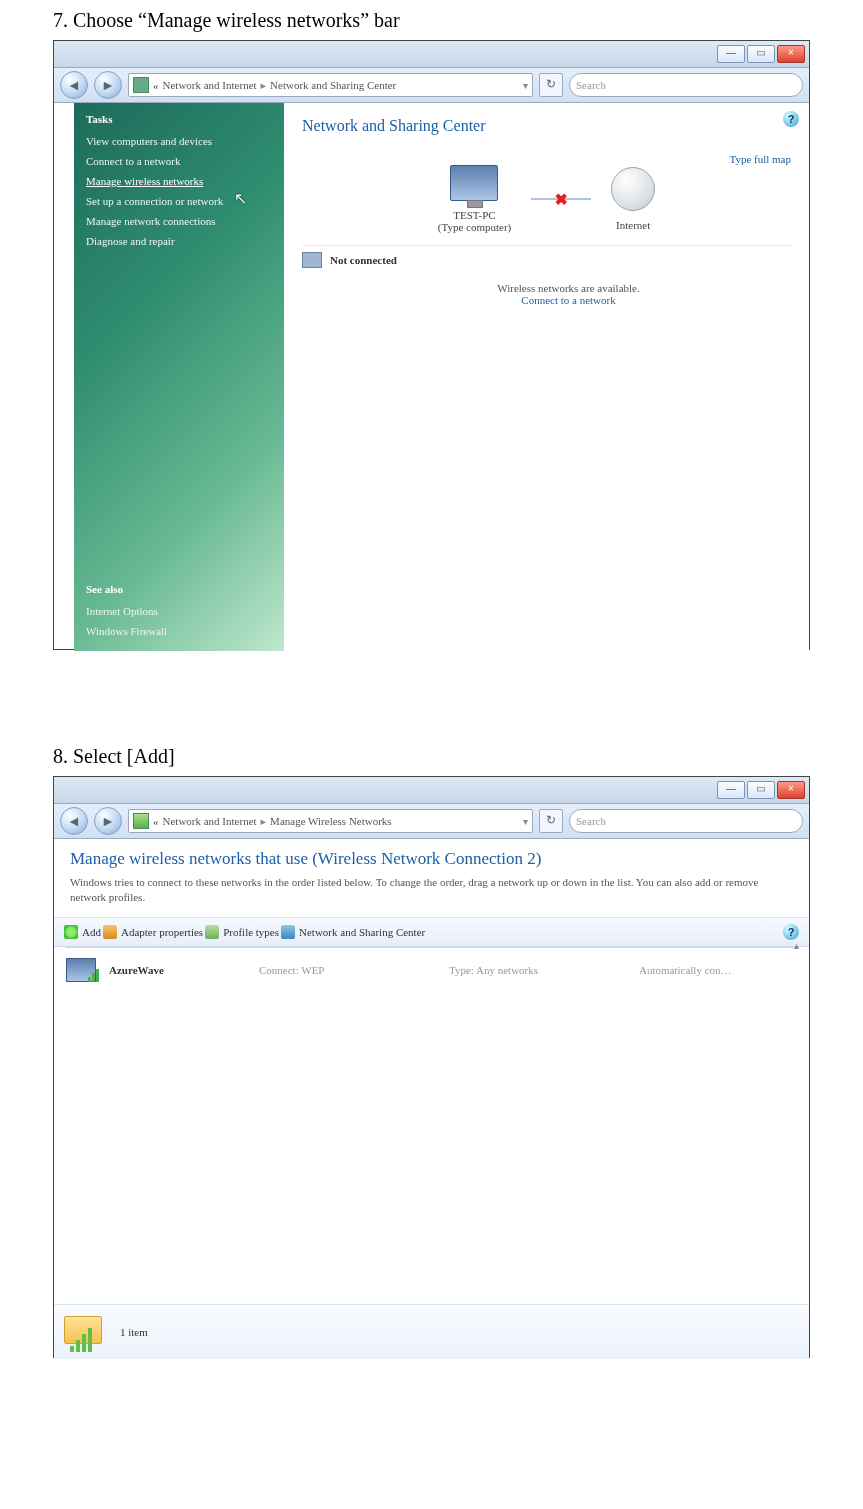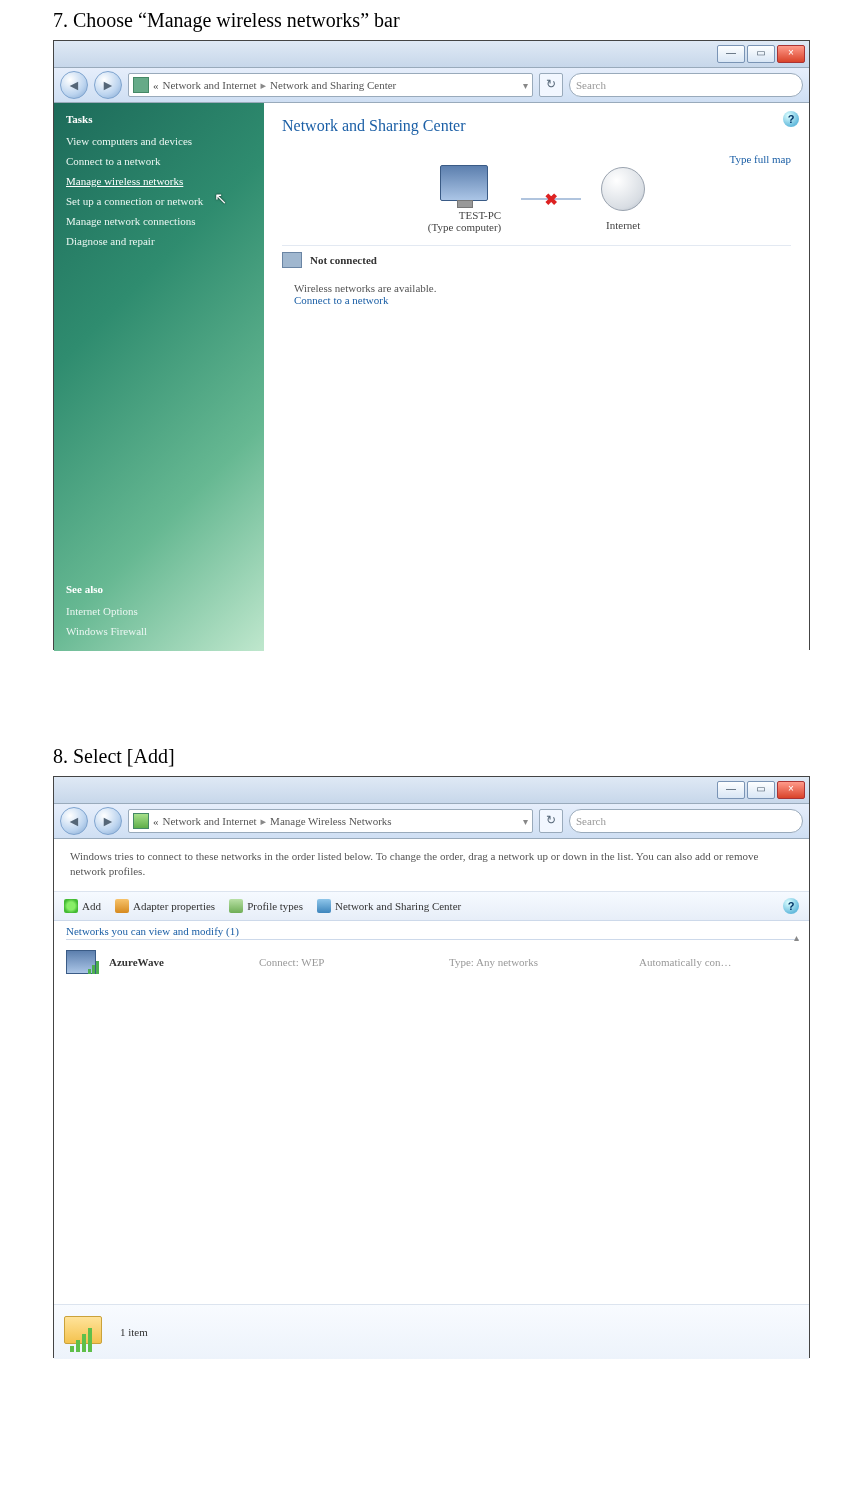--- a/index.html
+++ b/index.html
@@ -23,53 +23,53 @@
   .crumbbox{flex:1;height:22px;background:#fff;border:1px solid #9ab;border-radius:2px;display:flex;align-items:center;
     padding:0 4px;gap:4px;font:11px Tahoma;color:#555;}
   .crumbicon{width:14px;height:14px;background:#6a8;display:inline-block;border:1px solid #486;}
   .sep{color:#888;}
   .dd{margin-left:auto;color:#888;font-size:10px;}
   .refresh{width:22px;height:22px;border:1px solid #9ab;background:#f2f7ff;border-radius:2px;text-align:center;font-size:12px;color:#567;line-height:20px;}
   .searchbox{width:220px;height:22px;border:1px solid #9ab;background:#fff;border-radius:12px;font:11px Tahoma;color:#999;padding:0 6px;display:flex;align-items:center;}
   
   .body1{display:flex;height:calc(100% - 60px);}
   .sidebar{width:210px;background:linear-gradient(135deg,#1d6b5a 0%,#2f8c6f 35%,#66b892 70%,#bfe7cd 100%);
-    color:#eaf6f1;padding:10px 12px;box-sizing:border-box;font:11px "Segoe UI";display:flex;flex-direction:column;position:relative;}
+    color:#eaf6f1;padding:10px 12px;box-sizing:border-box;font:11px "Segoe UI";display:flex;flex-direction:column;position:relative;margin-left:20px;}
   .sidebar .hdr{font-weight:bold;color:#fff;margin-bottom:6px;}
   .sidebar .lnk{margin:4px 0;color:#eaf6f1;cursor:pointer;}
   .sidebar .lnk.active{text-decoration:underline;color:#fff;}
   .sidebar .cursor{position:absolute;left:160px;top:86px;font-size:16px;color:#fff;text-shadow:0 0 2px #000;}
   .sidebar .spacer{flex:1;}
   .content1{flex:1;background:#fff;position:relative;padding:14px 18px;box-sizing:border-box;font:11px "Segoe UI";color:#555;}
   .content1 h2{font:16px "Segoe UI";color:#1b5fa6;font-weight:normal;margin:0 0 12px 0;}
   .helpicon{position:absolute;right:10px;top:8px;width:16px;height:16px;border-radius:50%;
     background:radial-gradient(circle at 35% 30%,#dff,#6bd 70%);color:#036;font:bold 11px/16px sans-serif;text-align:center;}
   .maplink{float:right;color:#1b5fa6;font:11px "Segoe UI";cursor:pointer;margin-top:6px;}
   .diagram{clear:both;display:flex;align-items:center;justify-content:center;gap:20px;margin:30px 0 12px 0;}
   .pcico{display:flex;flex-direction:column;align-items:center;}
   .monitor{width:46px;height:34px;background:linear-gradient(#5c7fae,#abc5e6);border:1px solid #3a5b86;border-radius:2px;position:relative;}
   .monitor:after{content:"";position:absolute;left:16px;top:34px;width:14px;height:6px;background:#999;border:1px solid #777;}
-  .pclabel{font:11px "Segoe UI";color:#444;text-align:right;margin-top:8px;}
+  .pclabel{font:11px "Segoe UI";color:#444;text-align:center;margin-top:8px;}
   .line{height:2px;background:#b0c4de;width:60px;position:relative;}
   .x{position:absolute;left:50%;top:-8px;transform:translateX(-50%);color:#d22;font:bold 16px sans-serif;}
   .globe{width:42px;height:42px;border-radius:50%;background:radial-gradient(circle at 35% 30%,#fff,#d8dde3 70%,#a9b3bf);border:1px solid #9aa3af;}
   .globebox{display:flex;flex-direction:column;align-items:center;}
   .sectionrow{display:flex;align-items:center;gap:8px;margin-top:8px;padding:6px 0;border-top:1px solid #e3e9f2;}
   .computers{width:18px;height:14px;background:#a0b7cf;border:1px solid #6a85a4;display:inline-block;}
   .bold{font-weight:bold;color:#333;}
-  .subblock{margin-left:12px;margin-top:8px;}
+  .subblock{margin-left:44px;margin-top:8px;text-align:center;}
   .linkblue{color:#1b5fa6;cursor:pointer;}
 
   
   .body2{height:calc(100% - 60px);display:flex;flex-direction:column;background:#fff;}
   .headerband{padding:10px 16px 12px 16px;border-bottom:1px solid #dce4ef;}
   .headerband h2{font:17px "Segoe UI";color:#1b5fa6;font-weight:normal;margin:0 0 6px 0;}
   .headerband p{font:11px "Segoe UI";color:#555;margin:0;line-height:1.35;}
   .toolbar{height:28px;background:linear-gradient(#f6faff,#e7eef8);border-bottom:1px solid #cdd9ea;
-    display:flex;align-items:center;gap:14px;padding:0 10px;font:11px "Segoe UI";color:#333;}
+    display:flex;align-items:center;gap:2px;padding:0 10px;font:11px "Segoe UI";color:#333;}
   .tbtn{display:flex;align-items:center;gap:4px;cursor:pointer;}
   .ico{width:14px;height:14px;display:inline-block;border-radius:2px;}
   .ico.add{background:radial-gradient(circle,#8e6 40%,#4b3 70%);}
   .ico.adapter{background:linear-gradient(#f7c36b,#d68a1f);}
   .ico.profile{background:linear-gradient(#b8e0a5,#6fae56);}
   .ico.netshare{background:linear-gradient(#8fc6ea,#3d85bc);}
   .toolbar .spacer{flex:1;}
   .grouplabel{font:11px "Segoe UI";color:#1b5fa6;padding:4px 10px 2px 12px;}
   .groupline{height:1px;background:#cdd9ea;margin:0 10px 0 12px;position:relative;}
   .collapse{position:absolute;right:0;top:-7px;color:#888;font-size:10px;}
@@ -199,20 +199,21 @@
         <span>Manage Wireless Networks</span>
         <span class="dd">▾</span>
       </div>
       <div class="refresh">↻</div>
       <div class="searchbox">
         <span>Search</span>
       </div>
     </div>
     <div class="body2">
       <div class="headerband">
+        <h2>Manage wireless networks that use (Wireless Network Connection 2)</h2>
         <p>Windows tries to connect to these networks in the order listed below. To change the order, drag a network up or down in the list. You can also add or remove network profiles.</p>
       </div>
       <div class="toolbar">
         <span class="tbtn">
           <span class="ico add"></span>
           <span>Add</span>
         </span>
         <span class="tbtn">
           <span class="ico adapter"></span>
           <span>Adapter properties</span>
@@ -221,21 +222,20 @@
           <span class="ico profile"></span>
           <span>Profile types</span>
         </span>
         <span class="tbtn">
           <span class="ico netshare"></span>
           <span>Network and Sharing Center</span>
         </span>
         <span class="spacer"></span>
         <span class="helpicon" style="position:static;">?</span>
       </div>
-      <div class="grouplabel">Networks you can view and modify (1)</div>
       <div class="groupline">
         <span class="collapse">▴</span>
       </div>
       <div class="listarea">
         <div class="row">
           <span class="netico">
             <span class="mon"></span>
             <span class="bars">
                 <i></i>
                 <i></i>

